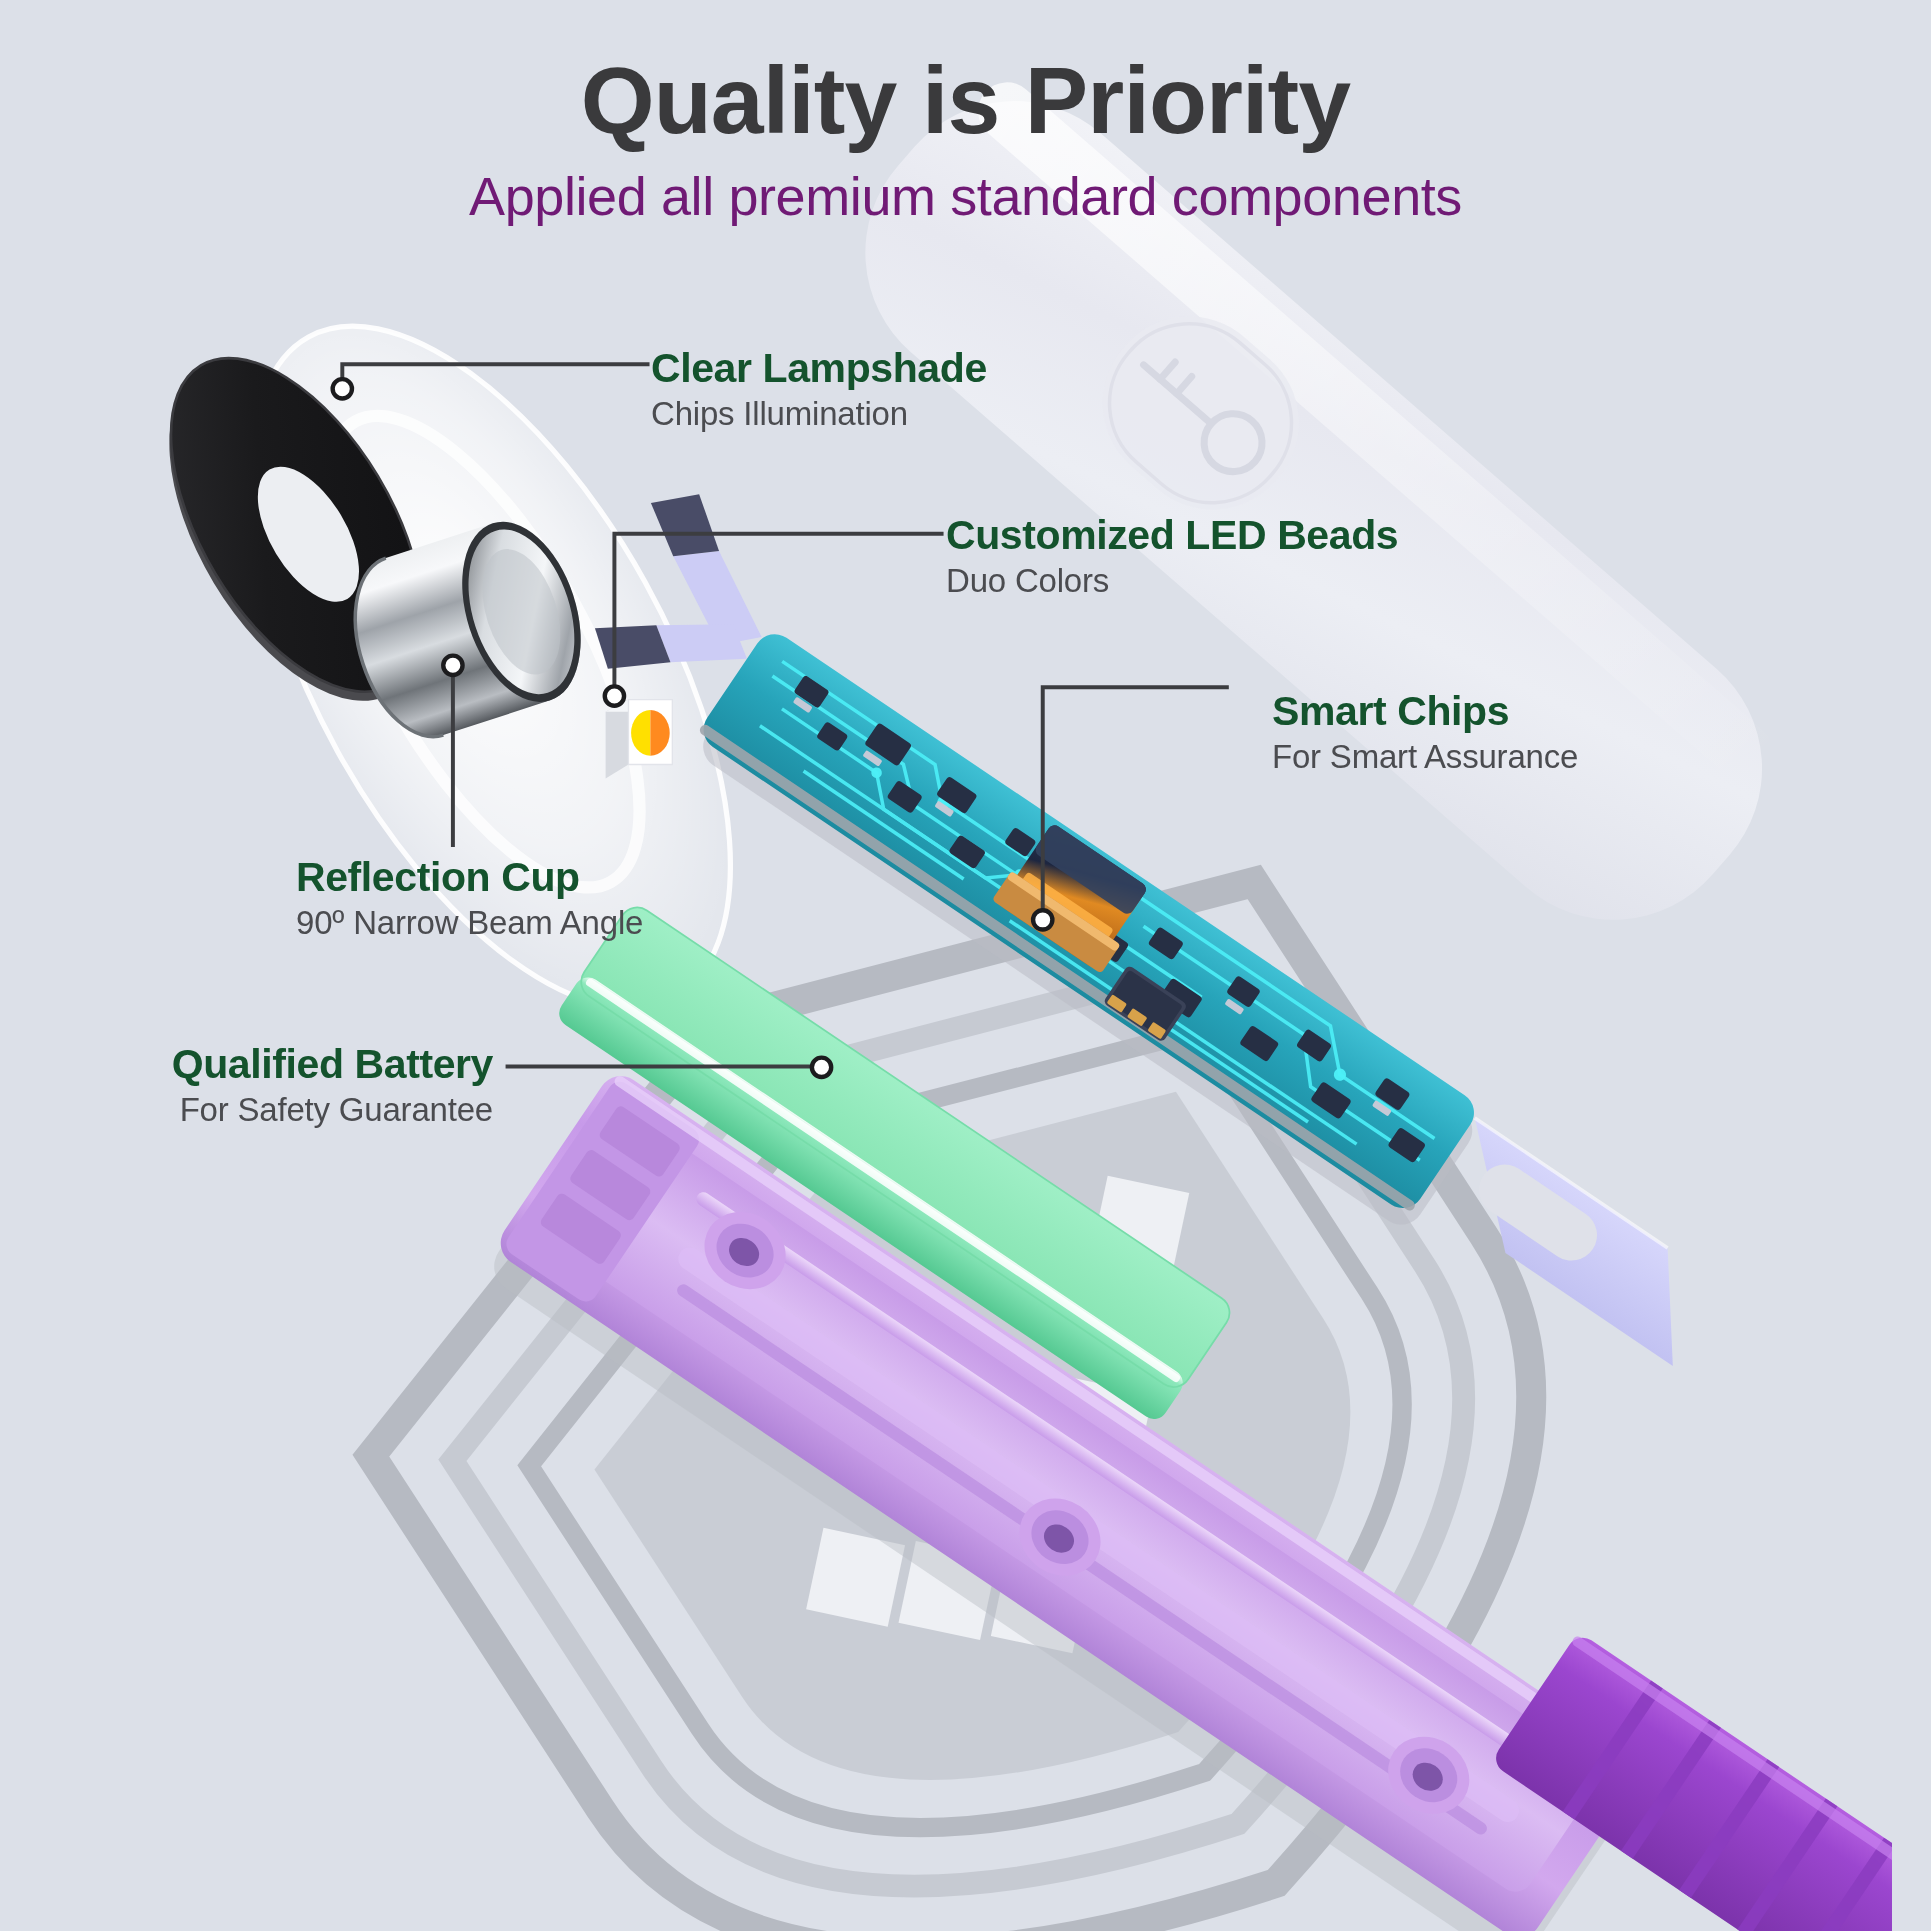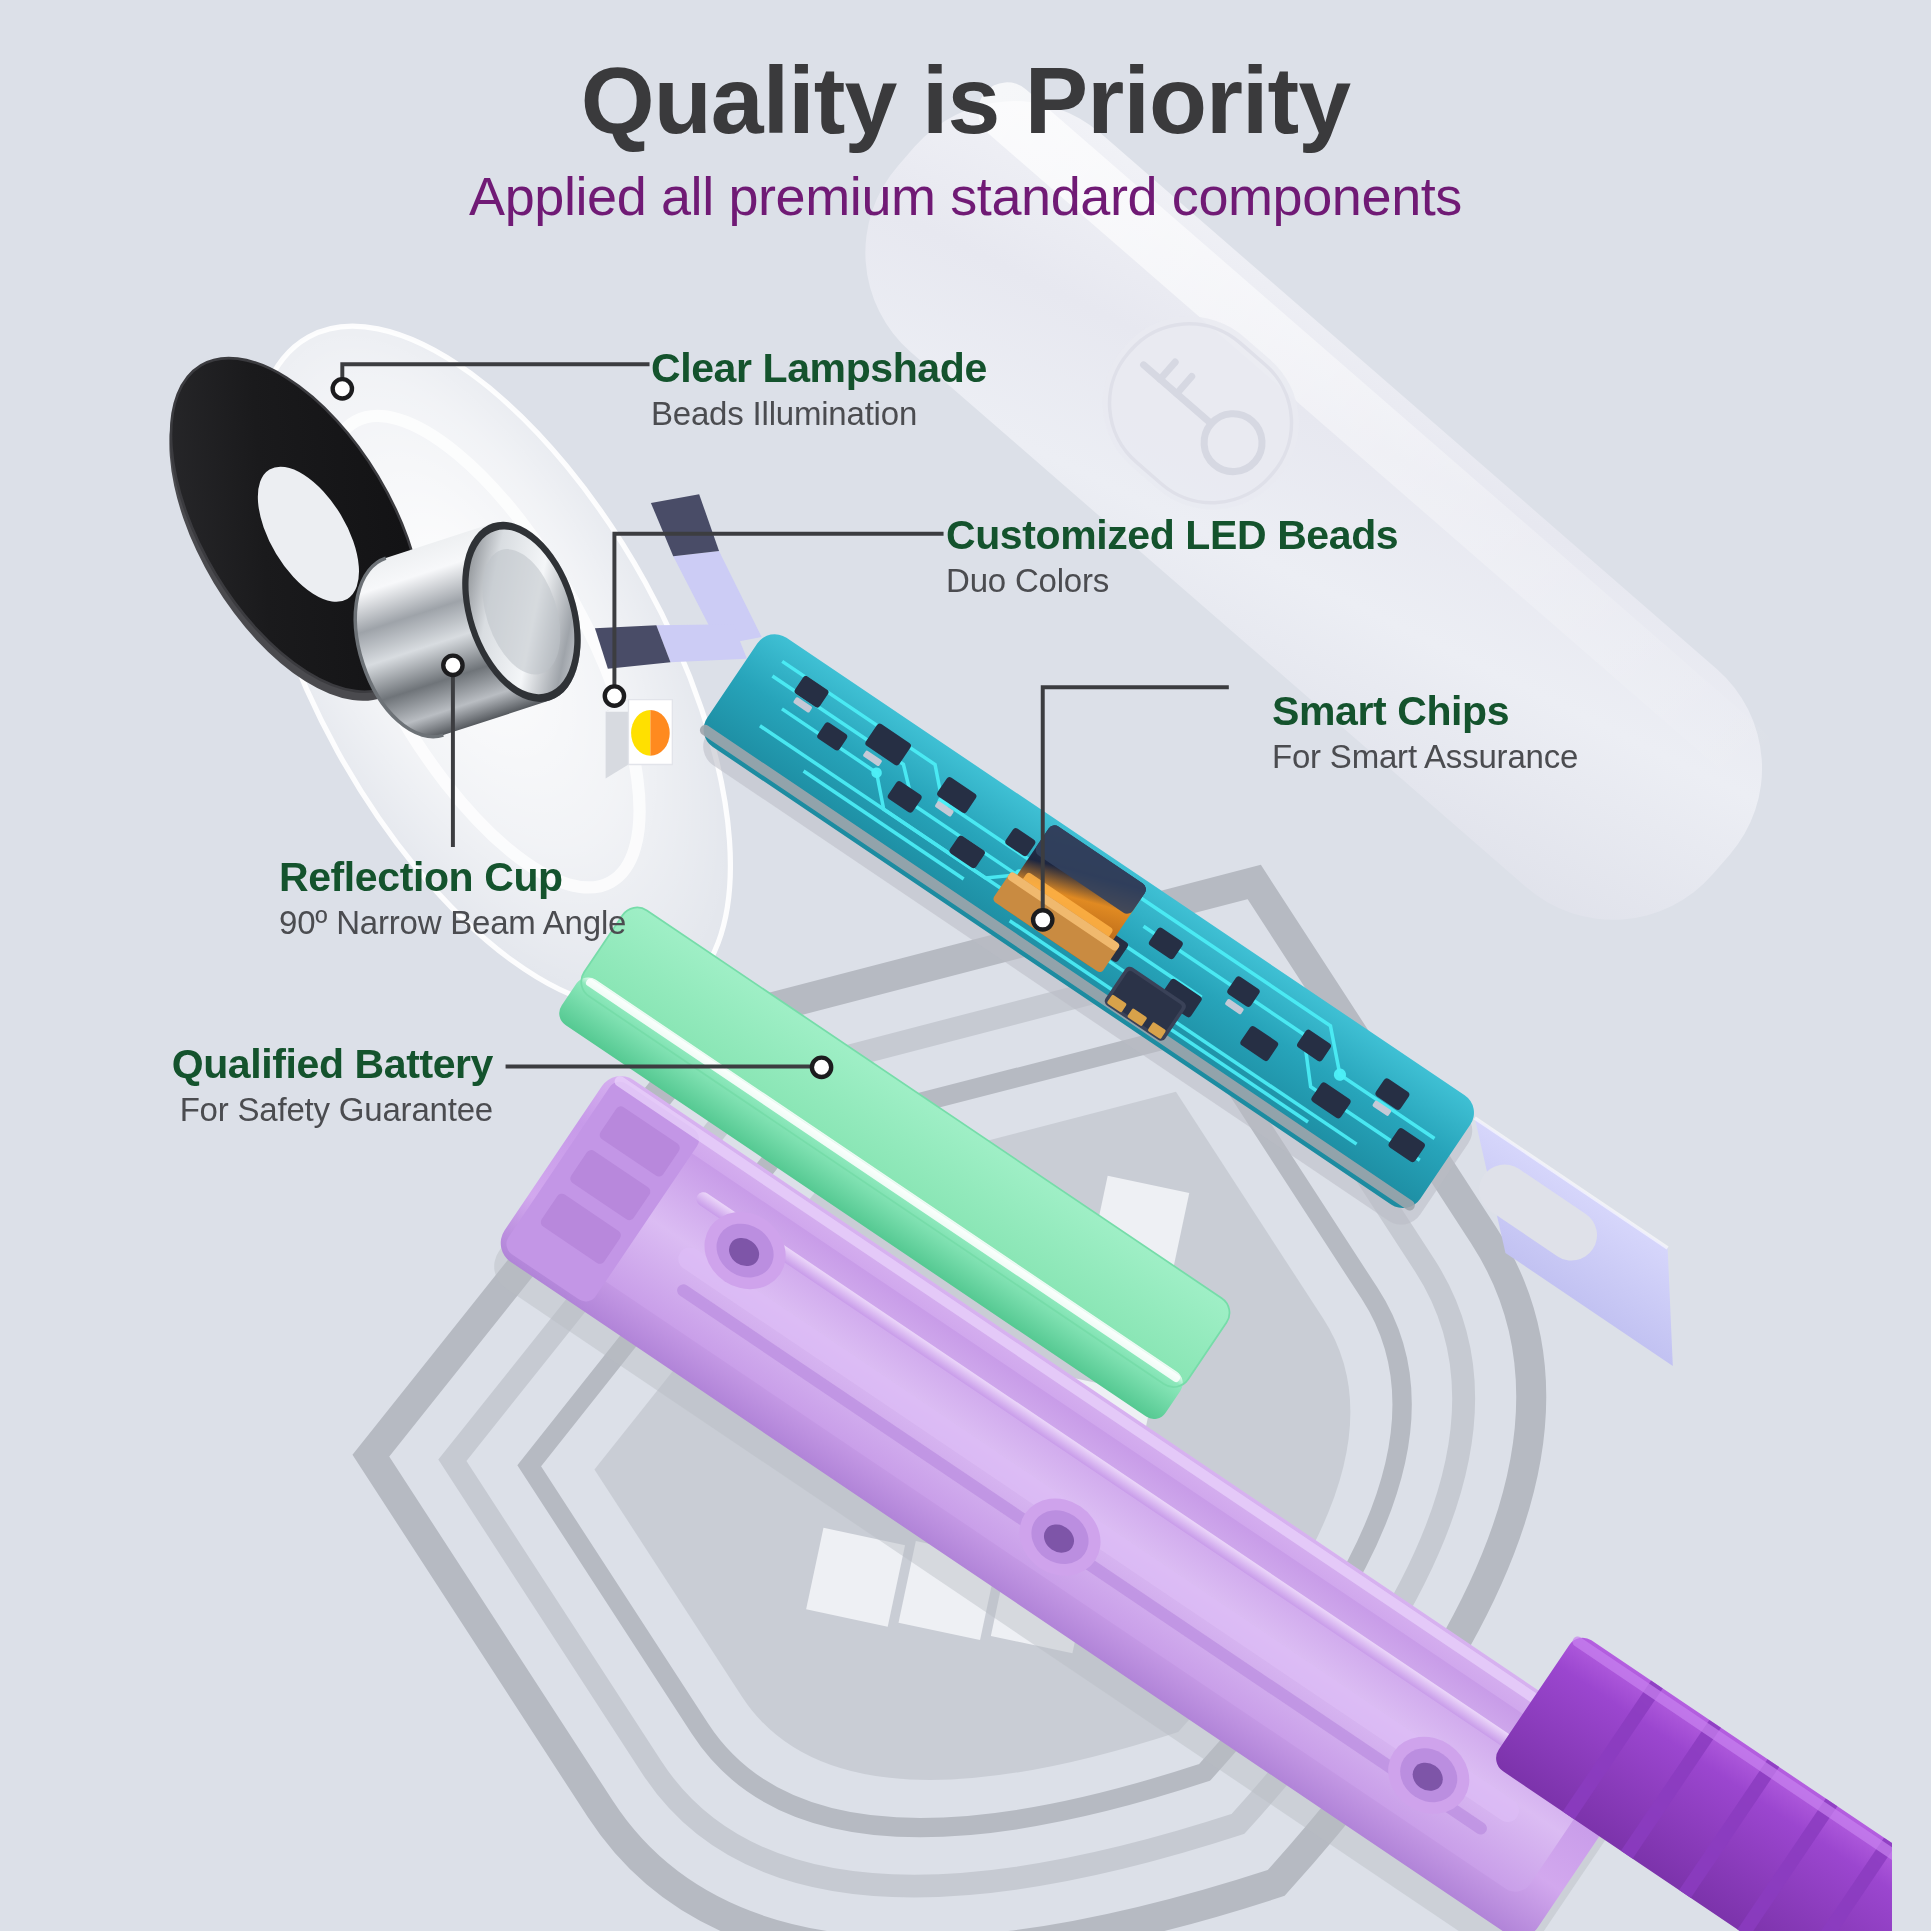--- a/index.html
+++ b/index.html
@@ -392,34 +392,34 @@
     </g>
   </svg>
 
   <div class="hdr">
     <div class="hdr-title">Quality is Priority</div>
     <div class="hdr-sub">Applied all premium standard components</div>
   </div>
 
   <div class="callout" style="left:651px;top:347px;">
     <div class="co-title">Clear Lampshade</div>
-    <div class="co-sub">Beads Illumination</div>
+    <div class="co-sub">Chips Illumination</div>
   </div>
 
   <div class="callout" style="left:946px;top:514px;">
     <div class="co-title">Customized LED Beads</div>
     <div class="co-sub">Duo Colors</div>
   </div>
 
   <div class="callout" style="left:1232px;top:690px;margin-left:40px;">
     <div class="co-title">Smart Chips</div>
     <div class="co-sub">For Smart Assurance</div>
   </div>
 
-  <div class="callout" style="left:279px;top:856px;">
+  <div class="callout" style="left:296px;top:856px;">
     <div class="co-title">Reflection Cup</div>
     <div class="co-sub">90º Narrow Beam Angle</div>
   </div>
 
   <div class="callout co-right" style="left:0;top:1043px;width:493px;">
     <div class="co-title">Qualified Battery</div>
     <div class="co-sub">For Safety Guarantee</div>
   </div>
 
 </div>

